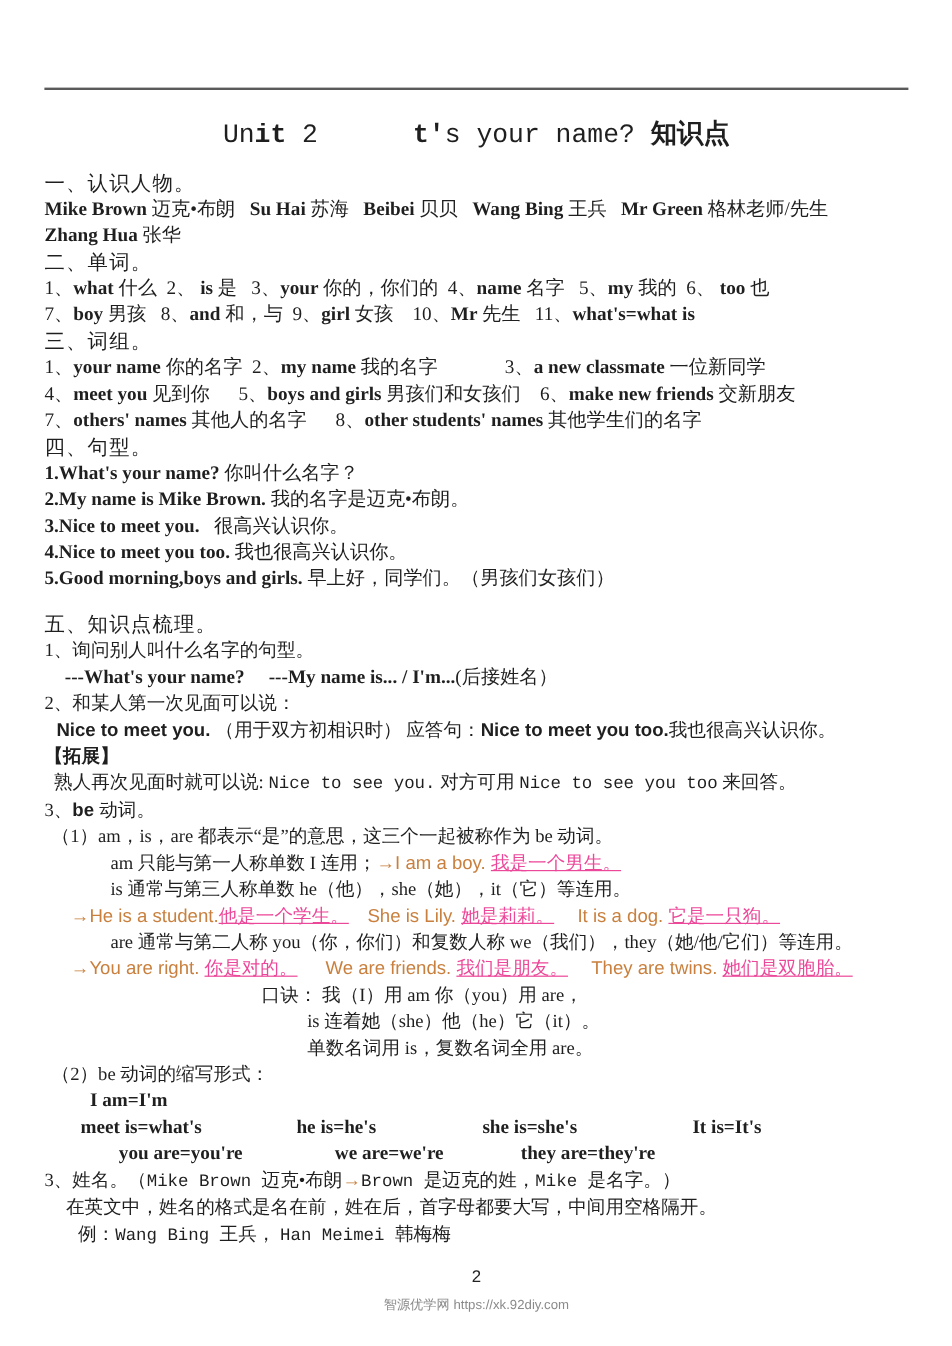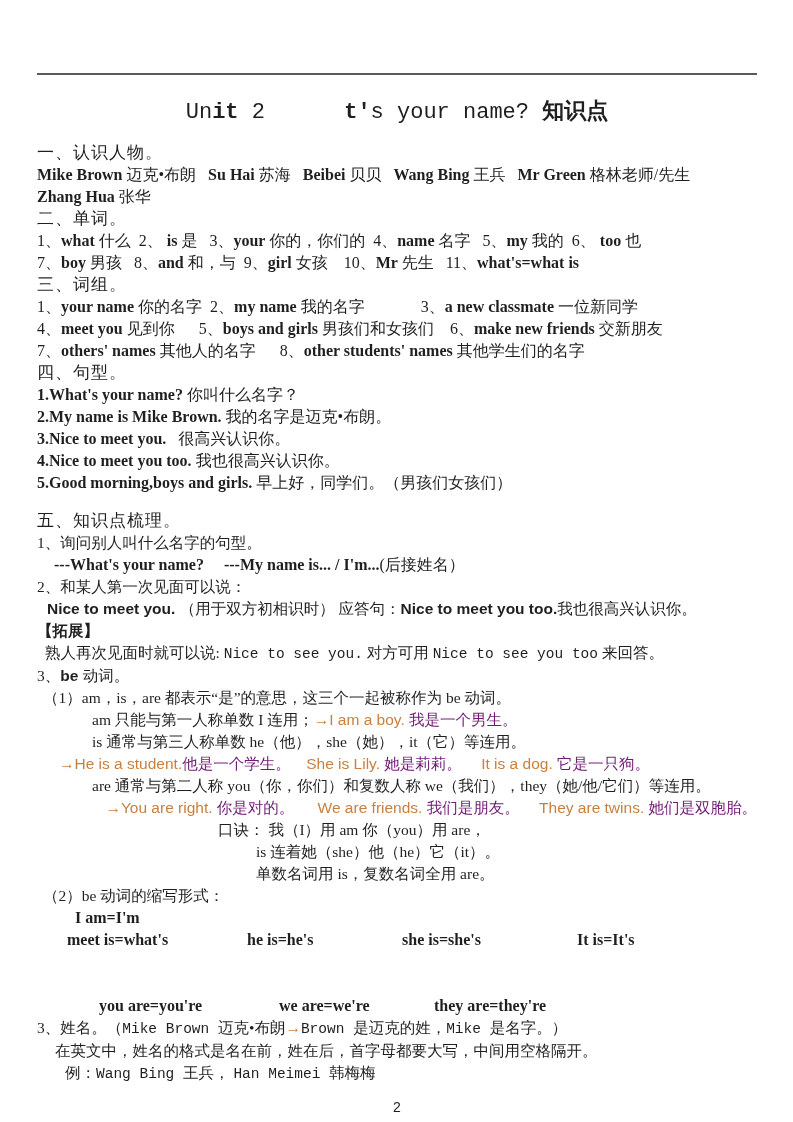--- a/index.html
+++ b/index.html
@@ -27,21 +27,21 @@
   .line{
     line-height:22px;min-height:22px;
     white-space:pre-wrap;
   }
   .c-h{font-family:"Liberation Serif", serif;font-size:17px;letter-spacing:1px;}
   .c-body{font-family:Liberation Serif, serif;font-size:16px;}
   .c-kai{font-family:"Liberation Serif", serif;font-size:15.5px;}
   span.b{font-weight:700;}
   span.bs{font-weight:700;font-family:"Liberation Sans", sans-serif;}
   span.o{color:#C9803E;font-family:"Liberation Sans", sans-serif;margin-top:20px;}
-  span.oc{color:#701a75;}
+  span.oc{color:#ec4899;text-decoration:underline;}
   span.m{font-family:"Liberation Mono","DejaVu Sans Mono", monospace;font-size:14.5px;}
   .page-number{
     text-align:center;font-size:14px;margin-top:14px;
     font-family:"Liberation Sans", sans-serif;color:#222;
   }
   .site-footer{
     text-align:center;font-size:11px;margin-top:9px;
     color:#8a8a8a;
     font-family:"Liberation Sans", sans-serif;
   }
@@ -77,27 +77,27 @@
       <div class="line c-kai"><span>2、和某人第一次见面可以说：</span></div>
       <div class="line c-kai" style="padding-left: 10px;"><span class="bs">Nice to meet you. </span><span>（用于双方初相识时） 应答句：</span><span class="bs">Nice to meet you too.</span><span>我也很高兴认识你。</span></div>
       <div class="line c-kai"><span class="b">【拓展】</span></div>
       <div class="line c-kai" style="padding-left: 8px;"><span>熟人再次见面时就可以说: </span><span class="m">Nice to see you.</span><span> 对方可用 </span><span class="m">Nice to see you too</span><span> 来回答。</span></div>
       <div class="line c-kai"><span>3、</span><span class="bs">be </span><span>动词。</span></div>
       <div class="line c-kai" style="padding-left: 6px;"><span>（1）am，is，are 都表示“是”的意思，这三个一起被称作为 be 动词。</span></div>
       <div class="line c-kai" style="padding-left: 55px;"><span>am 只能与第一人称单数 I 连用；</span><span class="o">→I am a boy. </span><span class="oc">我是一个男生。</span></div>
       <div class="line c-kai" style="padding-left: 55px;"><span>is 通常与第三人称单数 he（他），she（她），it（它）等连用。</span></div>
       <div class="line c-kai" style="padding-left: 22px;"><span class="o">→He is a student.</span><span class="oc">他是一个学生。</span><span>    </span><span class="o">She is Lily. </span><span class="oc">她是莉莉。</span><span>     </span><span class="o">It is a dog. </span><span class="oc">它是一只狗。</span></div>
       <div class="line c-kai" style="padding-left: 55px;"><span>are 通常与第二人称 you（你，你们）和复数人称 we（我们），they（她/他/它们）等连用。</span></div>
-      <div class="line c-kai" style="padding-left: 22px; text-align: right;"><span class="o">→You are right. </span><span class="oc">你是对的。</span><span>      </span><span class="o">We are friends. </span><span class="oc">我们是朋友。</span><span>     </span><span class="o">They are twins. </span><span class="oc">她们是双胞胎。</span></div>
+      <div class="line c-kai" style="padding-left: 22px;"><span class="o">→You are right. </span><span class="oc">你是对的。</span><span>      </span><span class="o">We are friends. </span><span class="oc">我们是朋友。</span><span>     </span><span class="o">They are twins. </span><span class="oc">她们是双胞胎。</span></div>
       <div class="line c-kai" style="padding-left: 181px;"><span>口诀： 我（I）用 am 你（you）用 are，</span></div>
       <div class="line c-kai" style="padding-left: 219px;"><span>is 连着她（she）他（he）它（it）。</span></div>
       <div class="line c-kai" style="padding-left: 219px;"><span>单数名词用 is，复数名词全用 are。</span></div>
       <div class="line c-kai" style="padding-left: 6px;"><span>（2）be 动词的缩写形式：</span></div>
       <div class="line c-body" style="padding-left: 38px;"><span class="b">I am=I'm</span></div>
       <div class="line c-body" style="padding-left: 30px;"><span class="b" style="display: inline-block; min-width: 180px;">meet is=what's</span><span class="b" style="display: inline-block; min-width: 155px;">he is=he's</span><span class="b" style="display: inline-block; min-width: 175px;">she is=she's</span><span class="b">It is=It's</span></div>
-      <div class="line c-body" style="padding-left: 30px;"><span class="b" style="display: inline-block; min-width: 180px; margin-left: 32px;">you are=you're</span><span class="b" style="display: inline-block; min-width: 155px; margin-top: 44px;">we are=we're</span><span class="b">they are=they're</span></div>
+      <div class="line c-body" style="padding-left: 30px;"><span class="b" style="display: inline-block; min-width: 180px; margin-left: 32px;">you are=you're</span><span class="b" style="display: inline-block; min-width: 155px;">we are=we're</span><span class="b">they are=they're</span></div>
       <div class="line c-kai"><span>3、姓名。（</span><span class="m">Mike Brown </span><span>迈克•布朗</span><span class="o">→</span><span class="m">Brown </span><span>是迈克的姓，</span><span class="m">Mike </span><span>是名字。）</span></div>
       <div class="line c-kai" style="padding-left: 18px;"><span>在英文中，姓名的格式是名在前，姓在后，首字母都要大写，中间用空格隔开。</span></div>
       <div class="line c-kai" style="padding-left: 28px;"><span>例：</span><span class="m">Wang Bing </span><span>王兵， </span><span class="m">Han Meimei </span><span>韩梅梅</span></div>
     </div>
   <div class="page-number">2</div>
   <div class="site-footer">智源优学网 https://xk.92diy.com</div>
 </div>
 
 </body></html>

